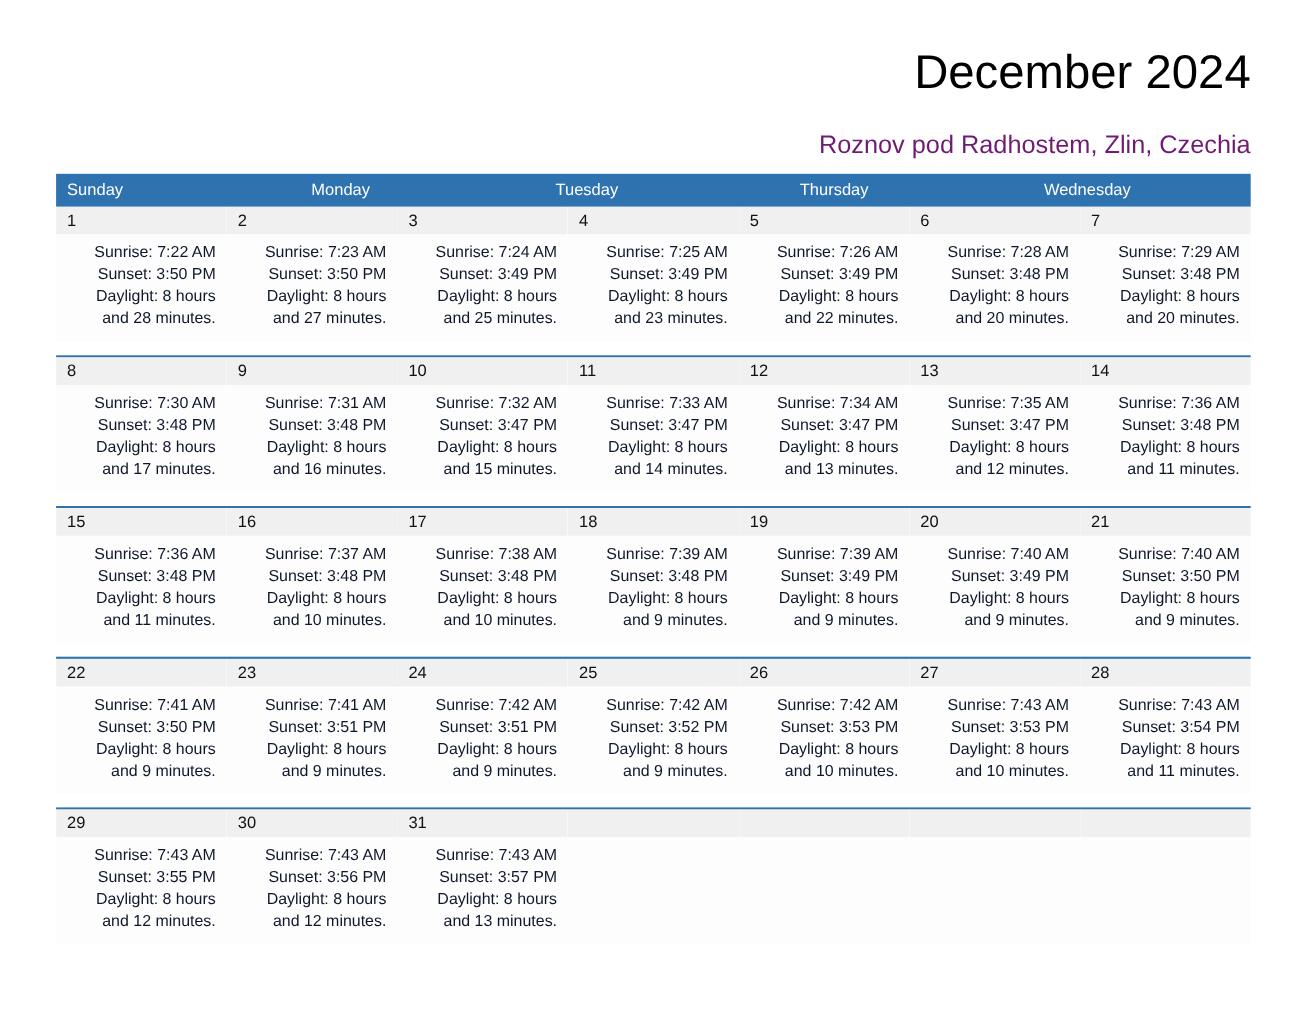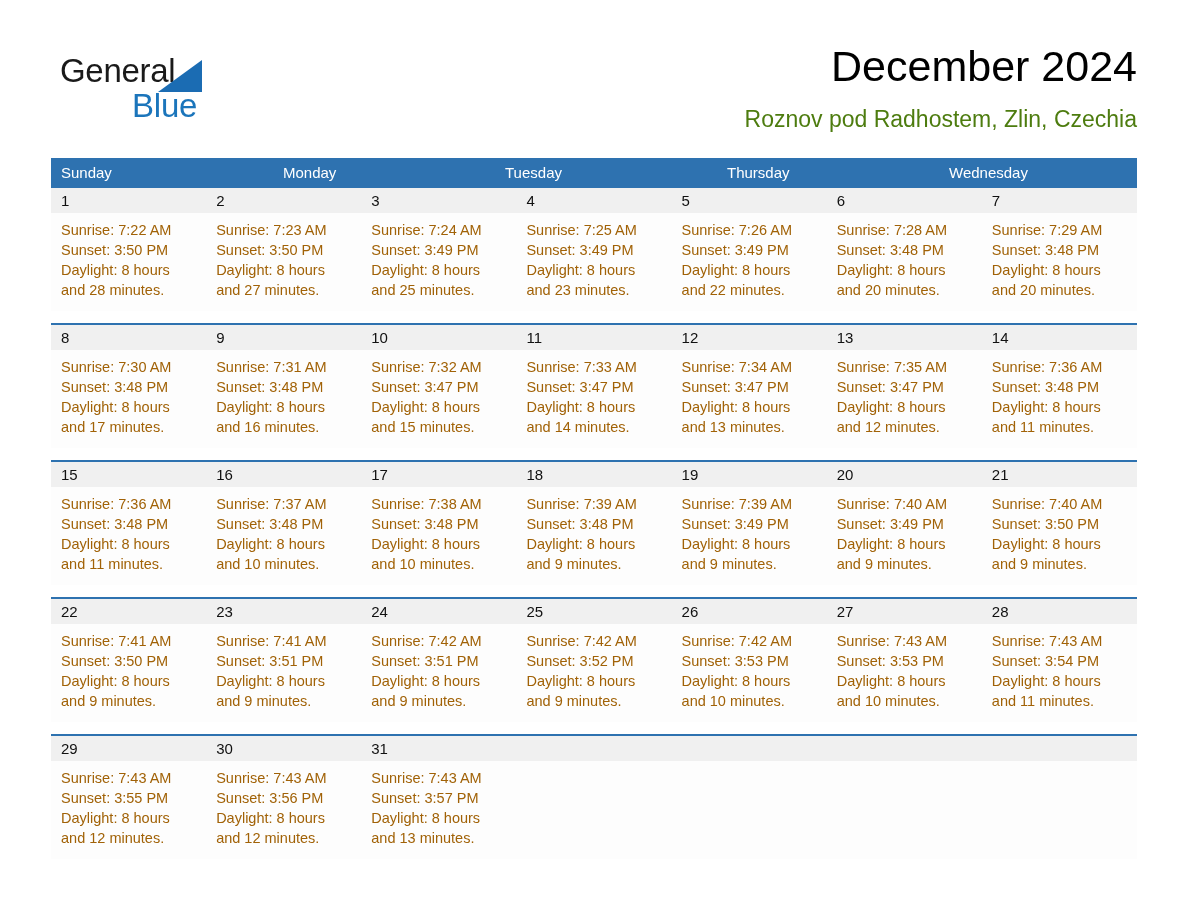--- a/index.html
+++ b/index.html
@@ -77,23 +77,23 @@
   .month-title {
     font-size: 43px;
     font-weight: normal;
     color: #000000;
     line-height: 52px;
     white-space: nowrap;
   }
   .location {
     font-size: 23px;
     font-weight: normal;
-    color: #4d7c0f;
+    color: #701a75;
     line-height: 30px;
-    margin-top: 12px;
+    margin-top: 24px;
     white-space: nowrap;
   }
 
   
   .calendar {
     position: absolute;
     left: 51px;
     top: 158px;
     width: 1086px;
   }
@@ -141,38 +141,34 @@
     font-size: 15px;
     line-height: 25px;
     padding-left: 10px;
     color: #111111;
     box-sizing: border-box;
   }
   .day-info {
     padding: 7px 10px 0 10px;
     font-size: 14.5px;
     line-height: 20px;
-    color: #a16207;
+    color: #0f172a;
+    text-align: right;
   }
   .day-info div {
     white-space: nowrap;
   }
 </style>
 </head>
 <body>
 
 <div class="page">
 
   <div class="header">
 
-    <div class="logo">
-      <span class="logo-general">General</span>
-      <span class="logo-tri"></span>
-      <span class="logo-blue">Blue</span>
-    </div>
 
     <div class="title-block">
       <div class="month-title">December 2024</div>
       <div class="location">Roznov pod Radhostem, Zlin, Czechia</div>
     </div>
 
   </div>
 
   <div class="calendar">
     <div class="weekdays" id="weekday-row">

